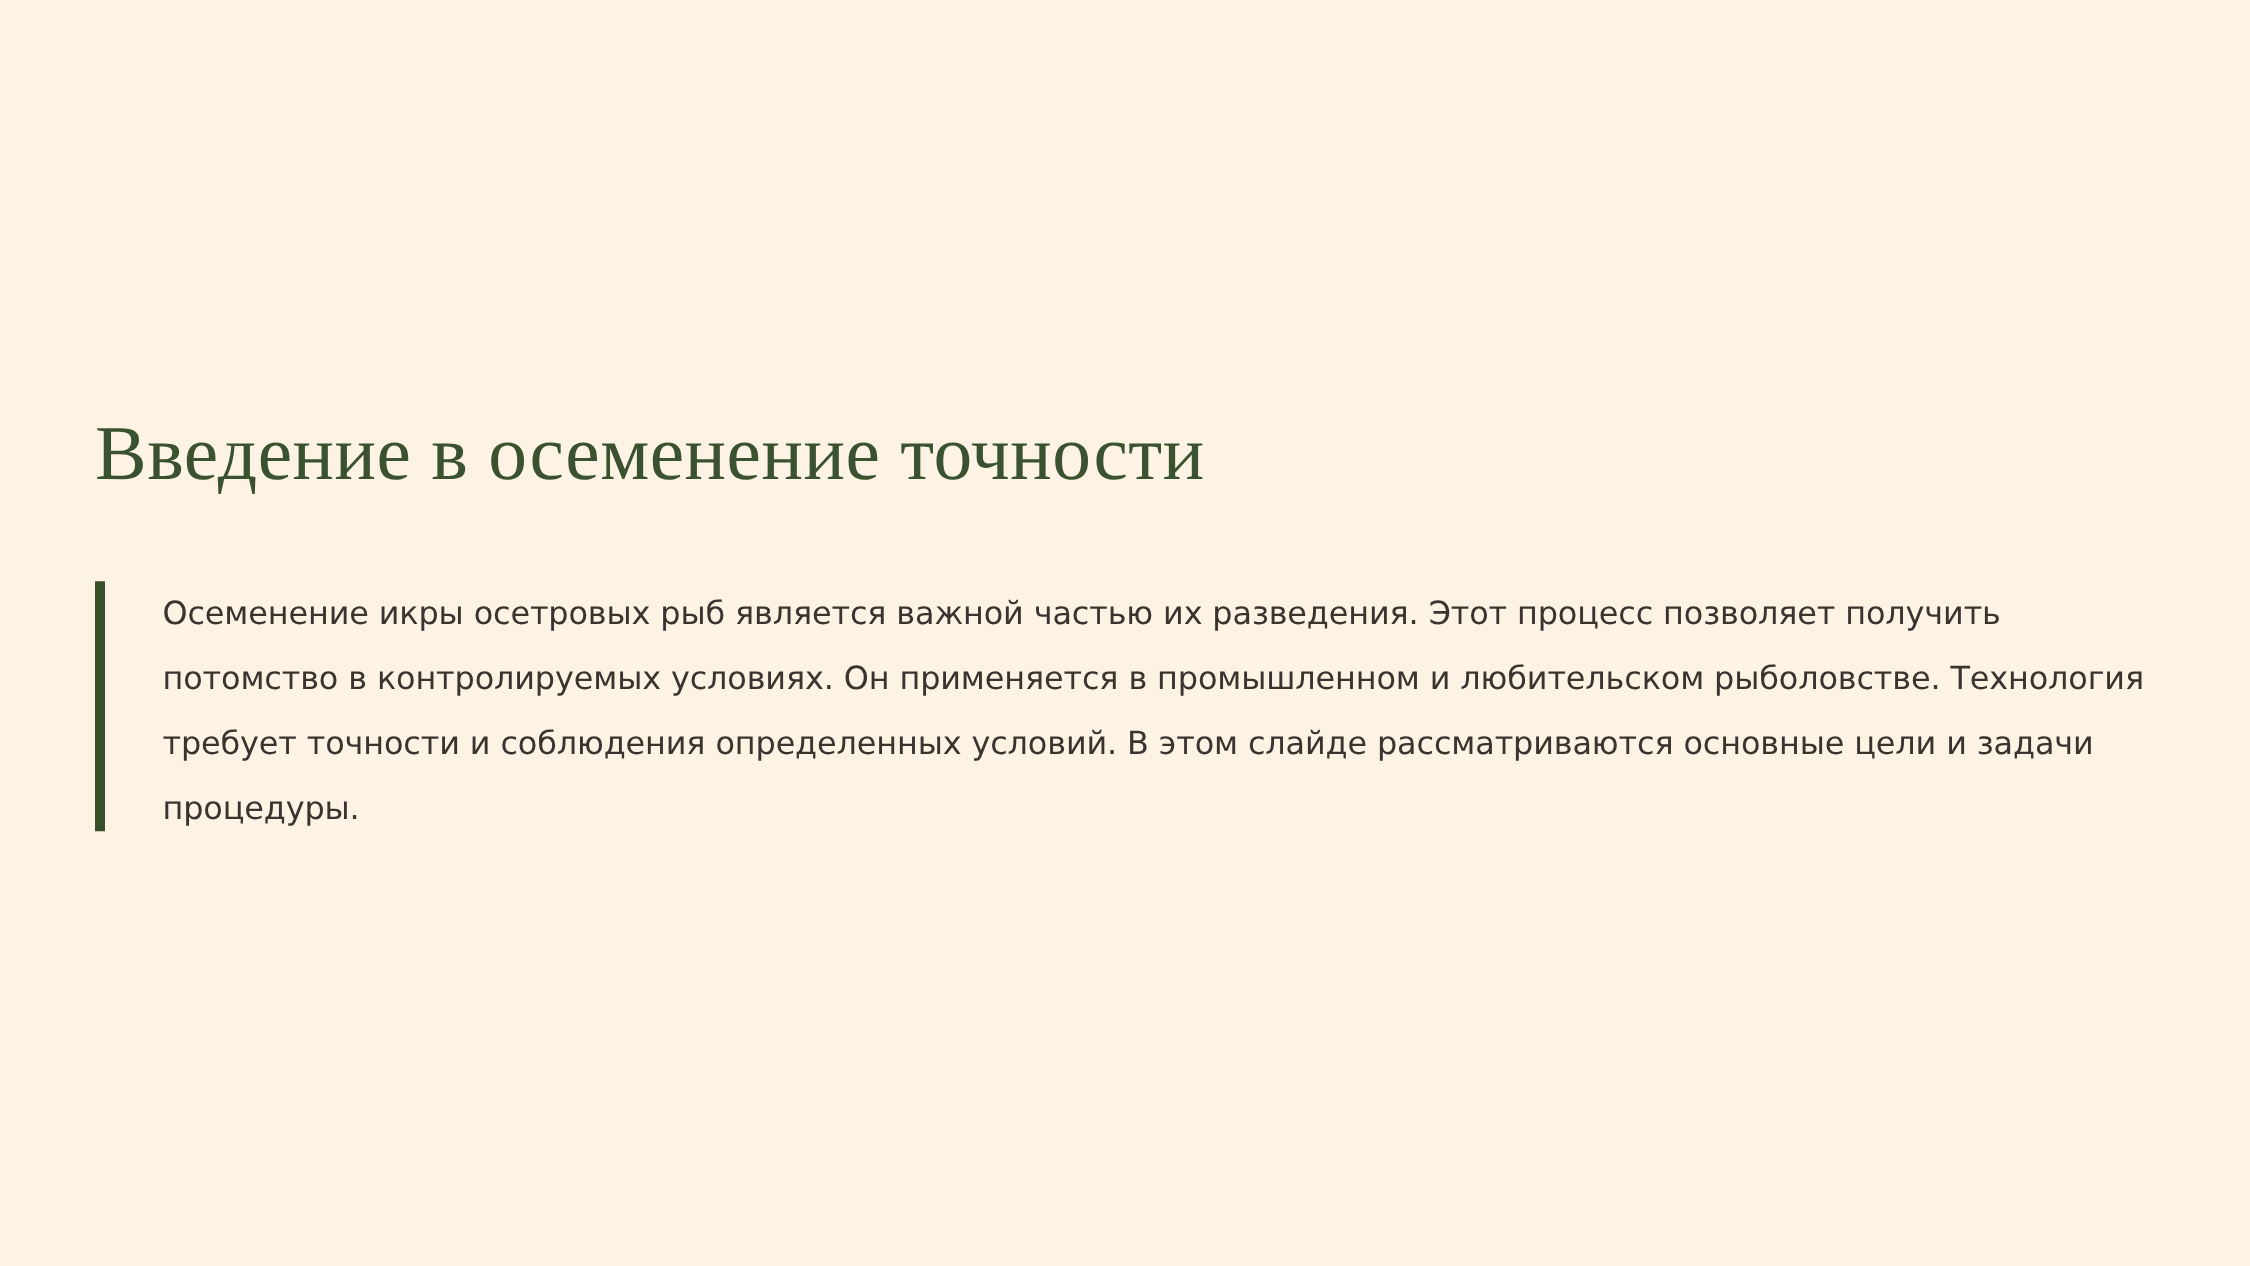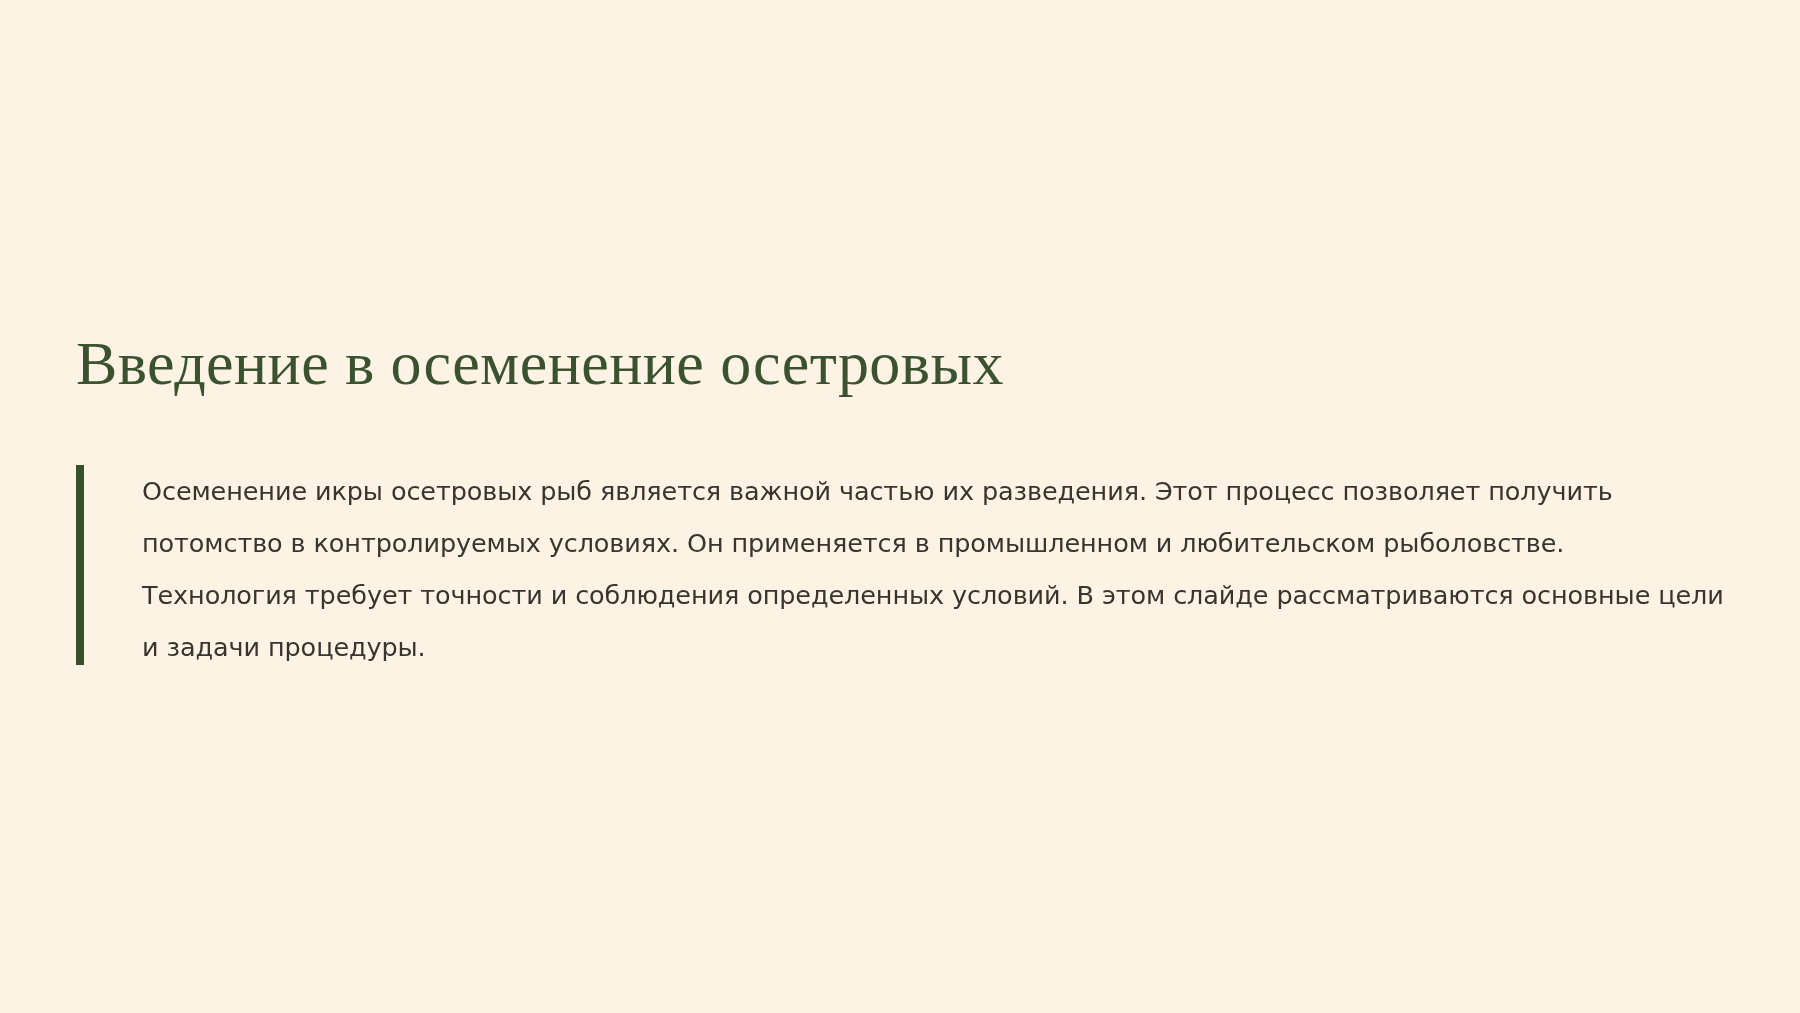--- a/index.html
+++ b/index.html
@@ -52,40 +52,40 @@
   .accent-bar {
     position: absolute;
     left: 0;
     top: 0;
     width: 8px;
     height: 200px;
     background: #36502a;
   }
 
   .body-text {
-    margin: 12px;
+    margin: 0;
     padding: 0;
     font-family: "DejaVu Sans", "Liberation Sans", sans-serif;
     font-weight: 400;
     font-size: 25.5px;
     line-height: 52px;
     color: #3a342e;
     max-width: 1605px;
     text-align: left;
     letter-spacing: -0.1px;
   }
 </style>
 </head>
 <body>
 
 <div class="slide">
 
   <div class="slide-content">
 
-    <h1 class="slide-title">Введение в осеменение осетровых</h1>
+    <h1 class="slide-title">Введение в осеменение точности</h1>
 
     <div class="body-block">
 
       <div class="accent-bar"></div>
 
       <p class="body-text">Осеменение икры осетровых рыб является важной частью их разведения. Этот процесс позволяет получить потомство в контролируемых условиях. Он применяется в промышленном и любительском рыболовстве. Технология требует точности и соблюдения определенных условий. В этом слайде рассматриваются основные цели и задачи процедуры.</p>
 
     </div>
 
   </div>

